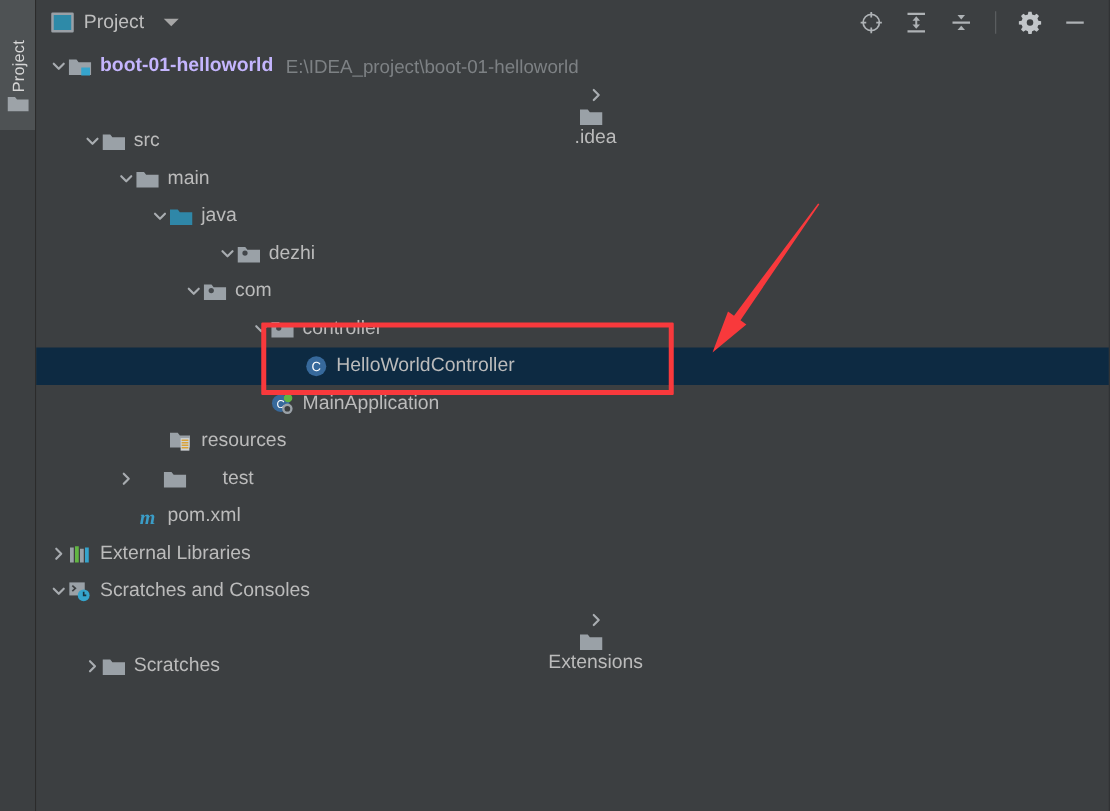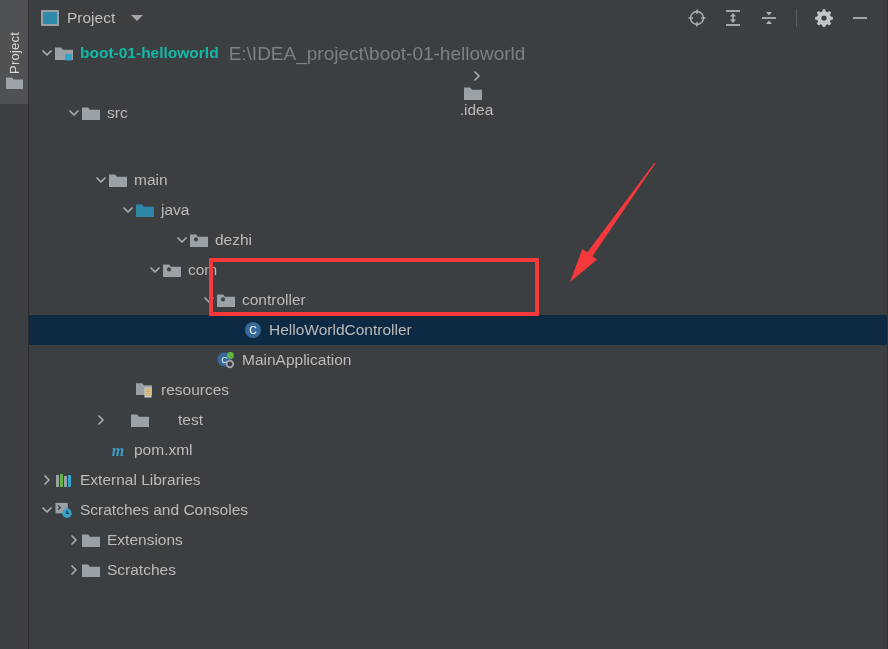--- a/index.html
+++ b/index.html
@@ -161,24 +161,24 @@
     justify-content: center;
     position: relative;
   }
   .node-label {
     font-size: 15.5px;
     color: #bbbbbb;
     line-height: 1;
   }
   .node-label.bold {
     font-weight: bold;
-    color: #14b8a6;
+    color: #c4b5fd;
   }
   .node-sublabel {
-    font-size: 19px;
+    font-size: 15px;
     color: #7d8184;
     margin-left: 10px;
     line-height: 1;
   }
 
   
   .anno-box {
     position: absolute;
     border: 4px solid #f8393c;
     box-sizing: border-box;
@@ -292,21 +292,21 @@
               <path d="M2 4l4 4 4-4" fill="none" stroke="#a8acb0" stroke-width="1.7" stroke-linecap="round" stroke-linejoin="round"></path>
             </svg>
           </span>
           <span class="node-icon">
             <svg width="18" height="15" viewBox="0 0 18 15">
               <path d="M0 1.6h6.2l1.7 2.1H18V14H0z" fill="#9aa1a7"></path>
             </svg>
           </span>
           <span class="node-label">src</span>
         </div>
-        <div class="row" style="padding-left: 64px; margin-top: 37px;">
+        <div class="row" style="padding-left: 64px;">
           <span class="twisty">
             <svg width="12" height="12" viewBox="0 0 12 12">
               <path d="M2 4l4 4 4-4" fill="none" stroke="#a8acb0" stroke-width="1.7" stroke-linecap="round" stroke-linejoin="round"></path>
             </svg>
           </span>
           <span class="node-icon">
             <svg width="18" height="15" viewBox="0 0 18 15">
               <path d="M0 1.6h6.2l1.7 2.1H18V14H0z" fill="#9aa1a7"></path>
             </svg>
           </span>
@@ -453,21 +453,21 @@
           <span class="node-icon">
             <svg width="19" height="17" viewBox="0 0 19 17">
               <rect x="0.5" y="0.5" width="13" height="11" fill="#9aa1a7"></rect>
               <path d="M3 3.2l2.6 2.3L3 7.8" fill="none" stroke="#3c3f41" stroke-width="1.4"></path>
               <circle cx="12.6" cy="11.4" r="5" fill="#35a4cc"></circle>
               <path d="M12.6 8.4v3.1h2.2" fill="none" stroke="#17323f" stroke-width="1.4"></path>
             </svg>
           </span>
           <span class="node-label">Scratches and Consoles</span>
         </div>
-        <div class="row" style="padding-left: 37px;">
+        <div class="row" style="padding-left: 37px; flex-direction: column;">
           <span class="twisty">
             <svg width="12" height="12" viewBox="0 0 12 12">
               <path d="M4 2l4 4-4 4" fill="none" stroke="#a8acb0" stroke-width="1.7" stroke-linecap="round" stroke-linejoin="round"></path>
             </svg>
           </span>
           <span class="node-icon">
             <svg width="18" height="15" viewBox="0 0 18 15">
               <path d="M0 1.6h6.2l1.7 2.1H18V14H0z" fill="#9aa1a7"></path>
             </svg>
           </span>

